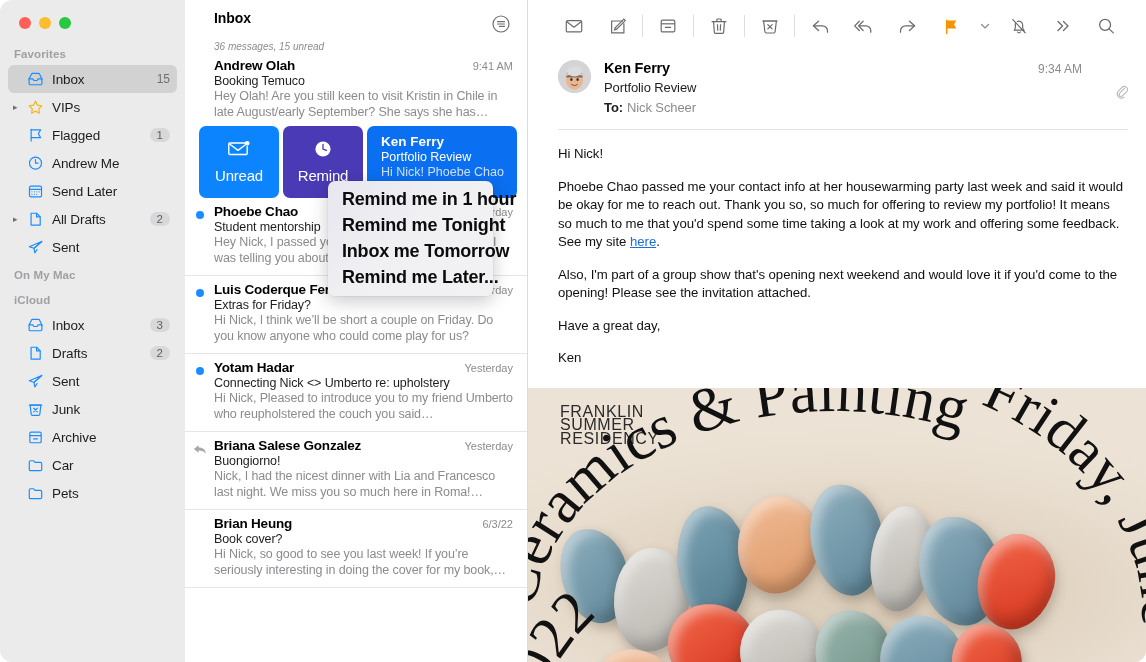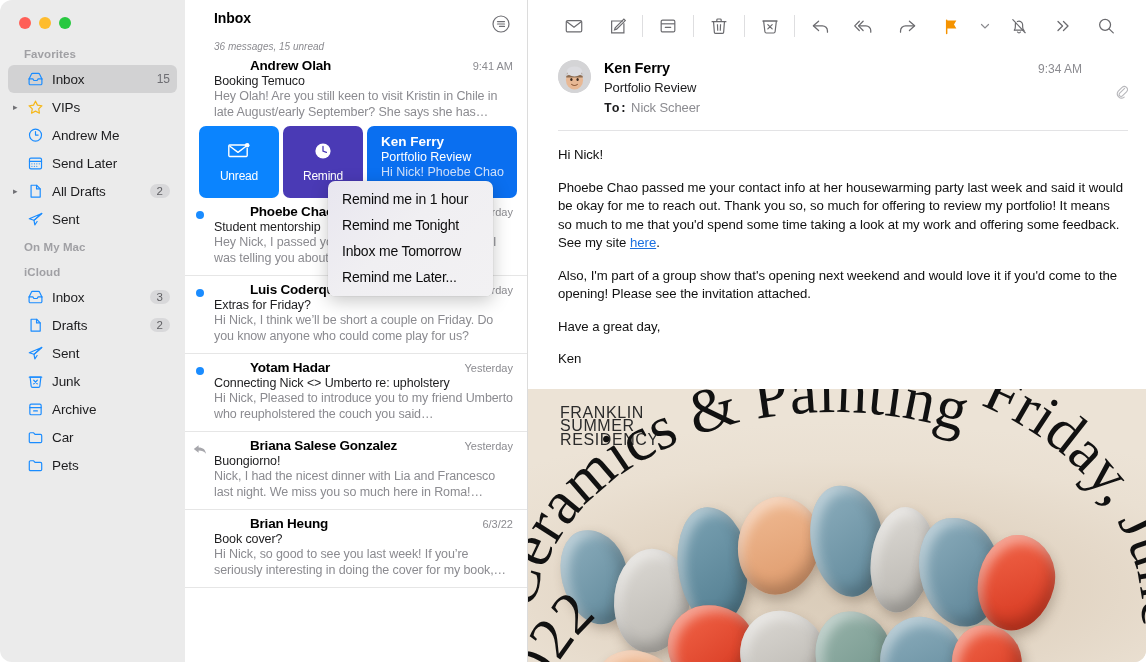--- a/index.html
+++ b/index.html
@@ -33,21 +33,21 @@
     height: 40px;
   }
   .light { width: 12px; height: 12px; border-radius: 50%; }
   .light.red { background: #ff5f57; }
   .light.yellow { background: #febc2e; }
   .light.green { background: #28c840; }
 
   .sb-section {
     font-size: 11.5px; font-weight: bold;
     color: #a0a0a4;
-    padding: 8px 0 5px 24px;
+    padding: 8px 0 5px 14px;
     letter-spacing: 0.1px;
   }
   .sb-item {
     display: flex; align-items: center;
     height: 28px;
     margin: 0 8px;
     padding-left: 18px;
     border-radius: 6px;
     font-size: 13.5px;
     color: #1d1d1f;
@@ -99,21 +99,21 @@
     width: 24px; height: 24px;
   }
   .rows { position: relative; }
   .row {
     position: relative;
     padding: 6px 14px 9px 29px;
     border-bottom: 1px solid #e6e6e6;
     min-height: 72px;
   }
   .row.first { border-bottom: none; padding-bottom: 4px; }
-  .row-top { display: flex; align-items: baseline; margin-left: 36px; }
+  .row-top { display: flex; align-items: baseline; }
   .row-from {
     font-size: 13.5px; font-weight: bold; color: #000;
     flex: 1; letter-spacing: -0.2px;
     white-space: nowrap; overflow: hidden;
   }
   .row-date { font-size: 11px; color: #8b8b90; padding-left: 6px; white-space: nowrap;}
   .row-subject {
     font-size: 12.5px; color: #1d1d1f; margin-top: 1px;
     white-space: nowrap; overflow: hidden; letter-spacing: -0.1px;
   }
@@ -137,21 +137,21 @@
     padding: 0 10px 0 14px;
     margin-top: 2px;
     height: 72px;
   }
   .swipe-btn {
     width: 80px; border-radius: 7px;
     display: flex; flex-direction: column;
     align-items: center; justify-content: center;
     color: #fff; gap: 5px;
   }
-  .swipe-btn .sw-label { font-size: 12px; letter-spacing: -0.2px; }
+  .swipe-btn .sw-label { font-size: 15px; letter-spacing: -0.2px; }
   .swipe-unread { background: #0b84fe; }
   .swipe-remind { background: #4a3ab5; }
   .swipe-rest {
     flex: 1; border-radius: 7px; background: #0a6ff0;
     padding: 8px 12px 0 14px; overflow: hidden;
   }
   .swipe-rest .rr-name { font-size: 13.5px; font-weight: bold; color: #fff; }
   .swipe-rest .rr-sub { font-size: 12.5px; color: #fff; margin-top: 1px;}
   .swipe-rest .rr-prev { font-size: 12.5px; color: #cfe0fa; margin-top: 1px; line-height: 15.5px;}
 
@@ -160,25 +160,26 @@
     position: absolute;
     left: 143px; top: 181px;
     width: 165px;
     background: linear-gradient(135deg, #e8e6ef 0%, #f0eff2 45%, #f2f1f3 100%);
     border-radius: 7px;
     box-shadow: 0 5px 18px rgba(0,0,0,0.22), 0 0 0 0.5px rgba(0,0,0,0.07);
     padding: 5px 0 6px 0;
     z-index: 40;
   }
   .ctx-item {
-    font-size: 14px; color: #0c0c0d;
+    font-size: 18px; color: #0c0c0d;
     padding: 4px 10px 4px 14px;
     line-height: 18px;
     letter-spacing: -0.2px;
     white-space: nowrap;
+    font-weight: bold;
   }
 
   
   .reader {
     flex: 1; height: 662px;
     background: #fff;
     display: flex; flex-direction: column;
     overflow: hidden;
   }
   .toolbar {
@@ -207,21 +208,21 @@
   .avatar {
     width: 33px; height: 33px; border-radius: 50%;
     overflow: hidden; flex: 0 0 33px;
     margin-right: 13px;
     background: #d5d5d7;
   }
   .mh-fields { flex: 1; }
   .mh-name { font-size: 14.5px; font-weight: bold; color: #000; letter-spacing: -0.2px;}
   .mh-subject { font-size: 13px; color: #1d1d1f; margin-top: 4px; letter-spacing: -0.1px;}
   .mh-to { font-size: 13px; margin-top: 5px; letter-spacing: -0.1px;}
-  .mh-to b { color: #1d1d1f; font-weight: bold; font-family: Liberation Mono, monospace; }
+  .mh-to b { color: #1d1d1f; font-weight: bold; }
   .mh-to span { color: #8b8b90; margin-left: 4px;}
   .mh-right {
     text-align: left; width: 90px;
     padding-top: 2px;
   }
   .mh-time { font-size: 12px; color: #8b8b90; }
   .mh-clip { margin-top: 8px; color: #b8b8bc; display: flex; justify-content: flex-end;}
   .divider { height: 1px; background: #e3e3e5; margin: 14px 18px 0 30px; }
 
   .body {
@@ -297,20 +298,30 @@
           <span class="sb-count">15</span>
         </div>
         <div class="sb-item">
           <span class="disc">▸</span>
           <span class="sb-icon">
             <svg width="17" height="16" viewBox="0 0 18 17" fill="none" stroke="#f5b81c" stroke-width="1.3" stroke-linejoin="round">
               <path d="M9 2.3 L11.1 6.5 L15.8 7.2 L12.4 10.5 L13.2 15.1 L9 12.9 L4.8 15.1 L5.6 10.5 L2.2 7.2 L6.9 6.5 Z"></path>
             </svg>
           </span>
           <span class="sb-label">VIPs</span>
+        </div>
+        <div class="sb-item">
+          <span class="sb-icon">
+            <svg width="17" height="16" viewBox="0 0 18 17" fill="none" stroke="#1a8cff" stroke-width="1.25" stroke-linecap="round" stroke-linejoin="round">
+              <path d="M4.4 2.5 L4.4 15"></path>
+              <path d="M4.4 3.1 L14.4 3.1 L12 7.2 L14.4 11.3 L4.4 11.3"></path>
+            </svg>
+          </span>
+          <span class="sb-label">Flagged</span>
+          <span class="sb-count pill">1</span>
         </div>
         <div class="sb-item">
           <span class="sb-icon">
             <svg width="17" height="16" viewBox="0 0 18 17" fill="none" stroke="#1a8cff" stroke-width="1.25" stroke-linecap="round" stroke-linejoin="round">
               <circle cx="9" cy="8.6" r="6.4"></circle>
               <path d="M9 4.9 L9 8.6 L11.8 8.6"></path>
             </svg>
           </span>
           <span class="sb-label">Andrew Me</span>
         </div>

